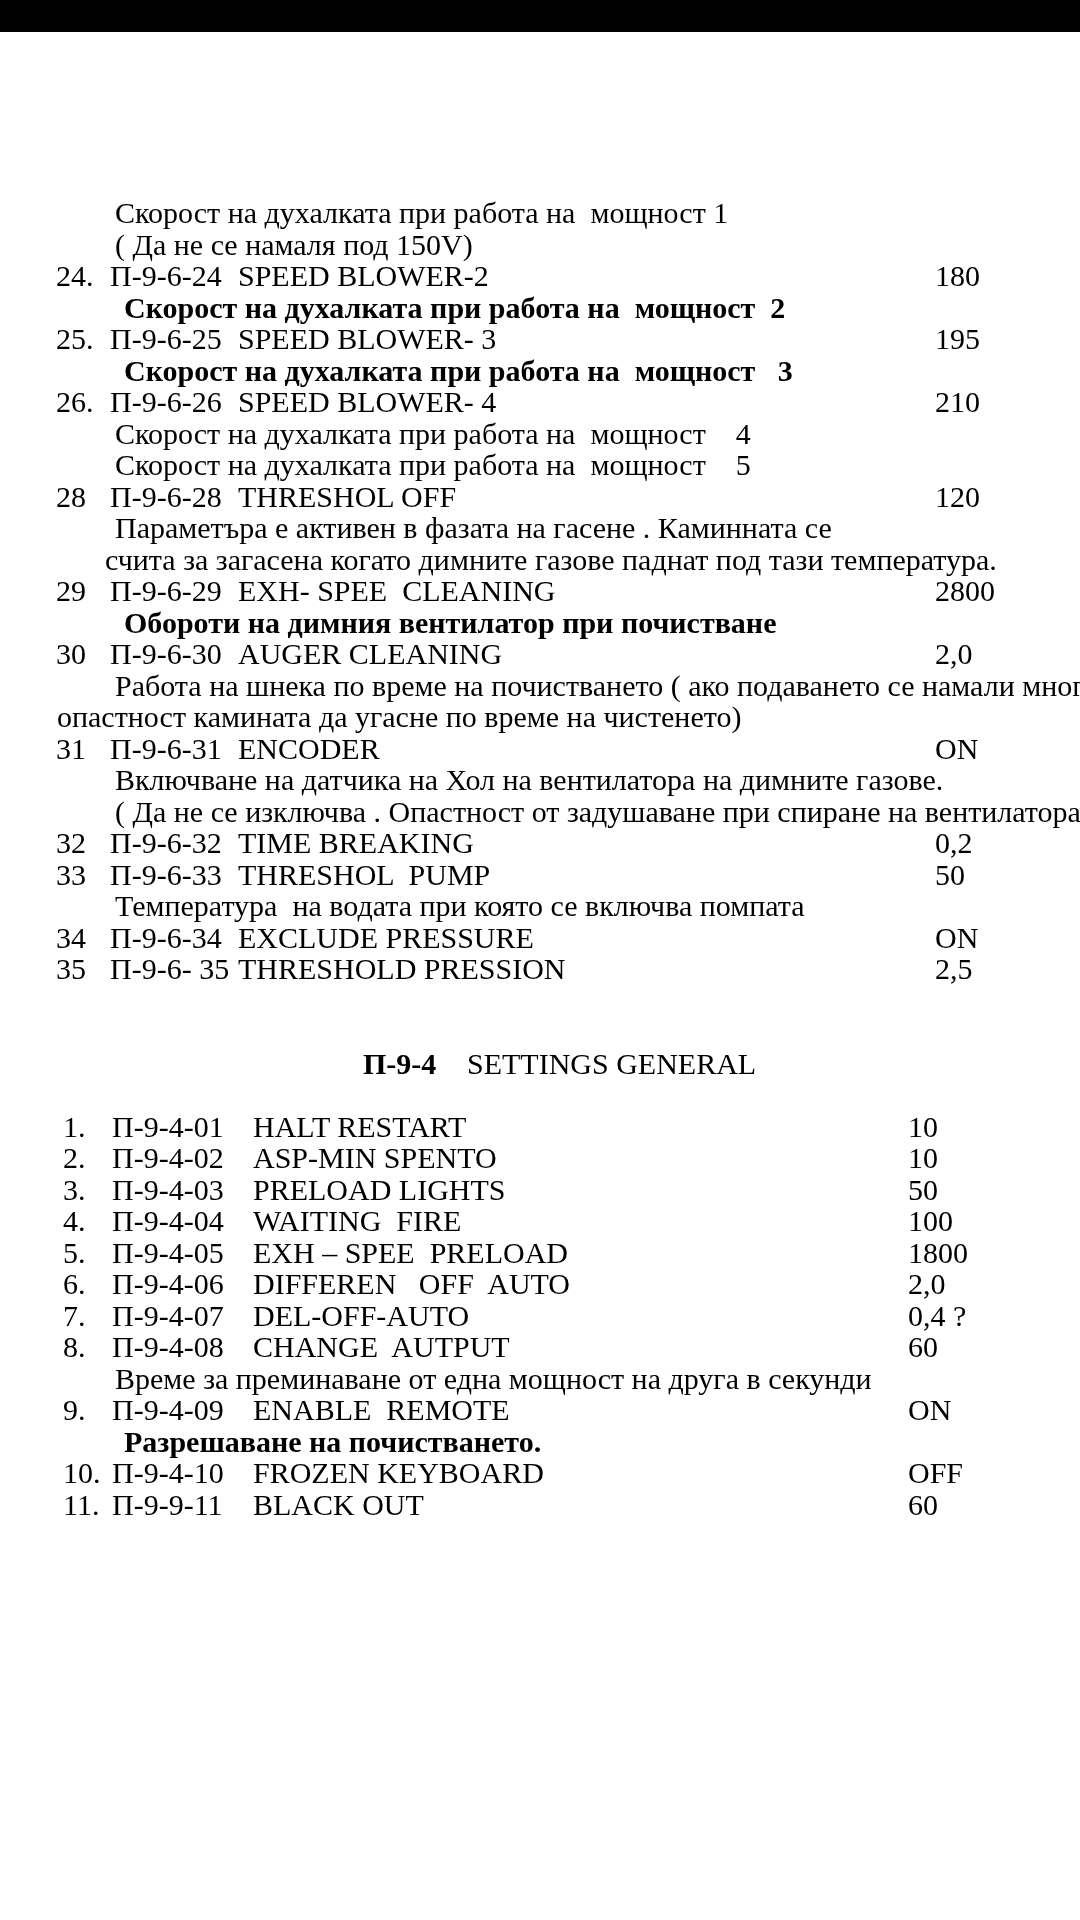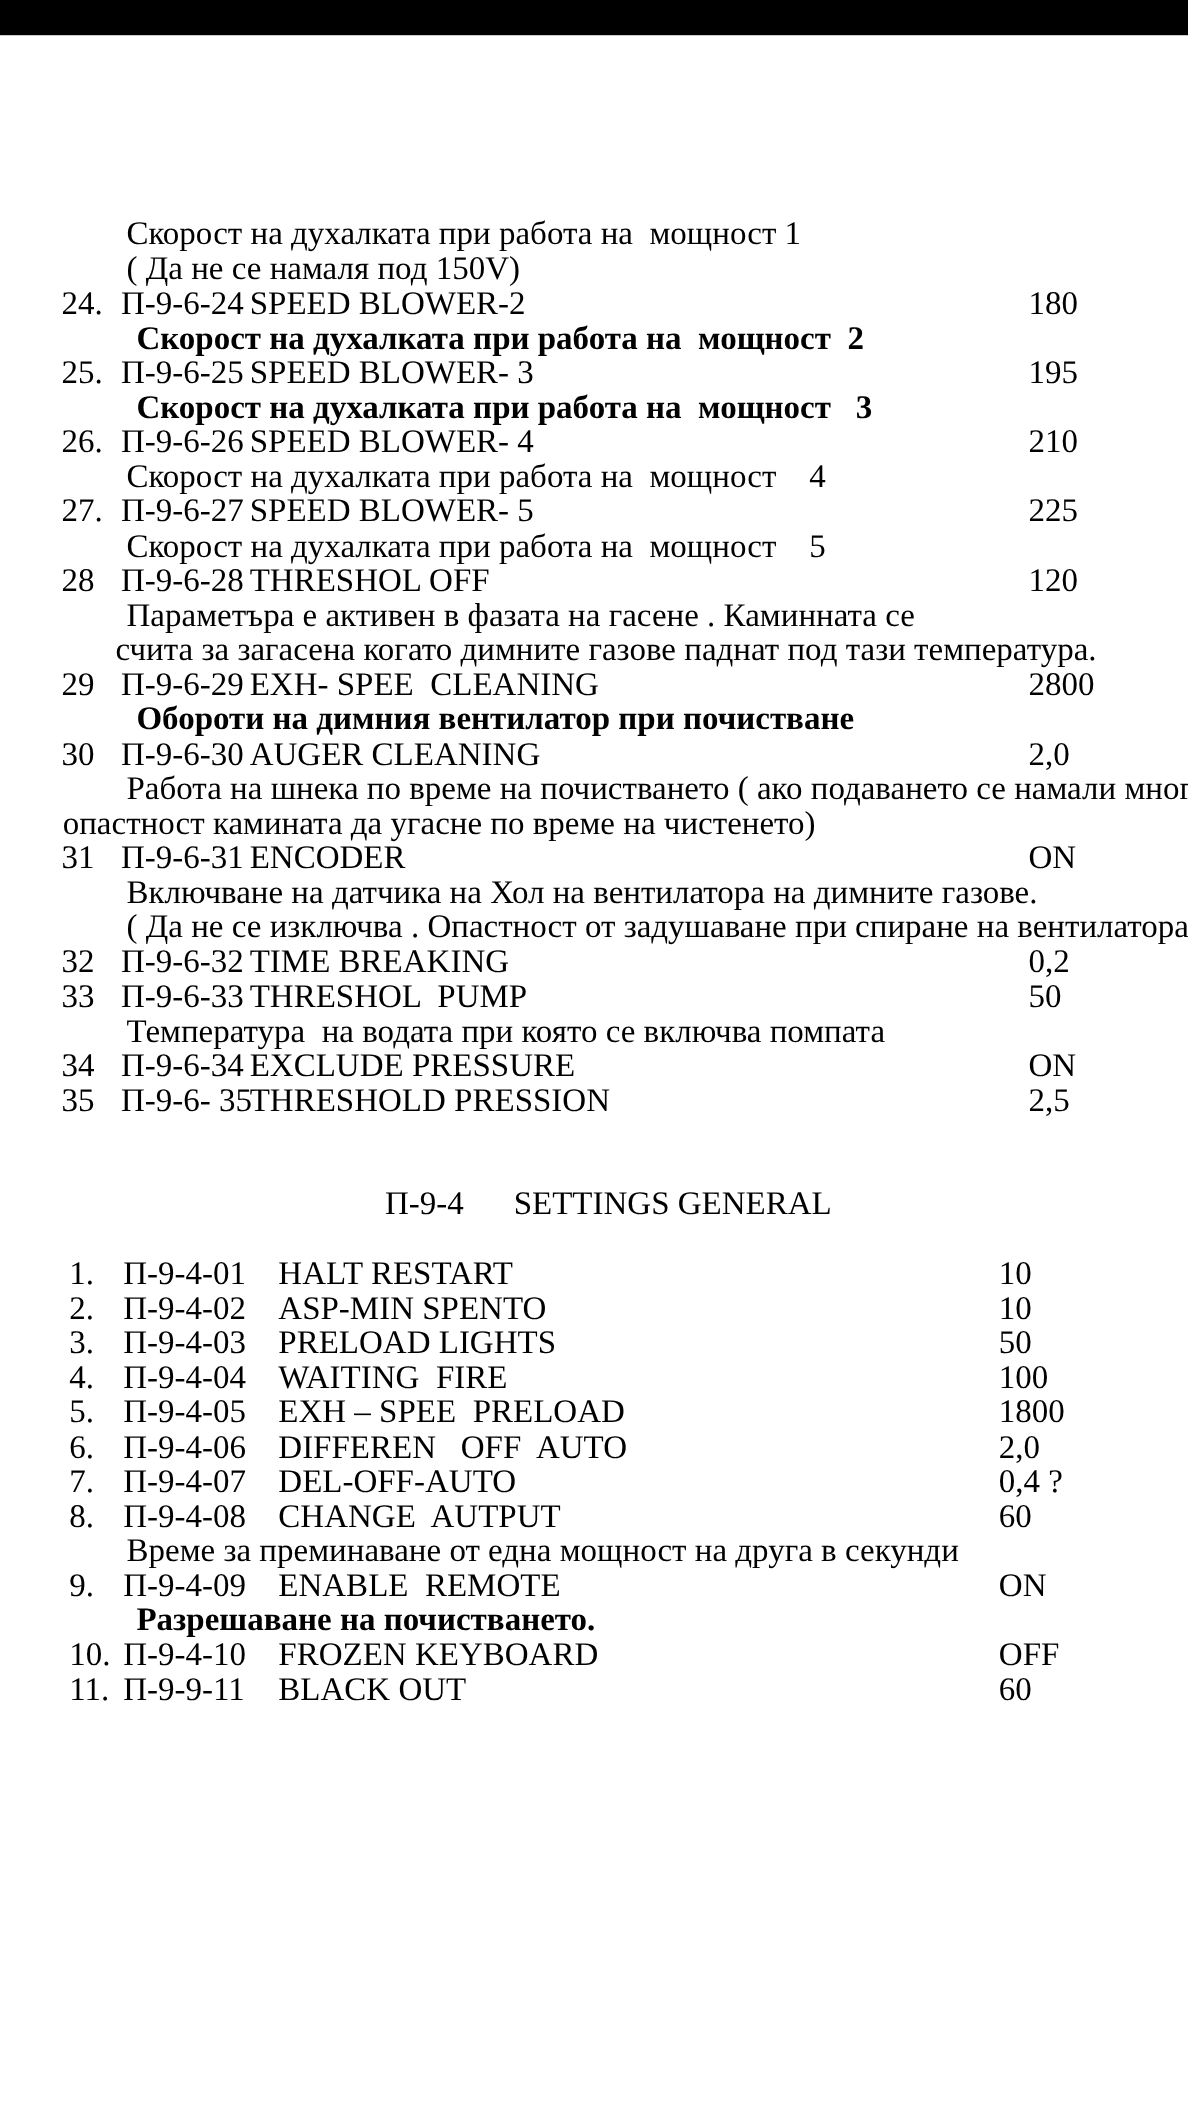--- a/index.html
+++ b/index.html
@@ -35,34 +35,34 @@
   }
   .line span {
     position: absolute;
     top: 0;
     white-space: pre;
     line-height: 31.5px;
   }
   
   .row.sec1 .col-num   { left: 56px; }
   .row.sec1 .col-code  { left: 110px; }
-  .row.sec1 .col-name  { left: 227px; }
+  .row.sec1 .col-name  { left: 238px; }
   .row.sec1 .col-value { left: 888px; margin-left: 47px; }
   
   .row.sec2 .col-num   { left: 63px; }
   .row.sec2 .col-code  { left: 112px; }
   .row.sec2 .col-name  { left: 253px; }
   .row.sec2 .col-value { left: 908px; }
   
   .desc.d0 span { left: 57px; }
   .desc.d1 span { left: 115px; }
   .desc.d2 span { left: 124px; font-weight: bold; }
   .desc.d3 span { left: 105px; }
   
-  .heading .heading-code  { left: 350px; }
+  .heading .heading-code  { left: 363px; font-weight: bold; }
   .heading .heading-title { left: 467px; }
 </style>
 </head>
 <body>
 
 <div class="top-bar"></div>
 <div class="content" id="content">
     <div class="line desc d1">
       <span>Скорост на духалката при работа на  мощност 1</span>
     </div>
@@ -89,26 +89,20 @@
     </div>
     <div class="line row sec1">
       <span class="col-num">26.</span>
       <span class="col-code">П-9-6-26</span>
       <span class="col-name">SPEED BLOWER- 4</span>
       <span class="col-value">210</span>
     </div>
     <div class="line desc d1">
       <span>Скорост на духалката при работа на  мощност    4</span>
     </div>
-    <div class="line row sec1">
-      <span class="col-num">27.</span>
-      <span class="col-code">П-9-6-27</span>
-      <span class="col-name">SPEED BLOWER- 5</span>
-      <span class="col-value">225</span>
-    </div>
     <div class="line desc d1">
       <span>Скорост на духалката при работа на  мощност    5</span>
     </div>
     <div class="line row sec1">
       <span class="col-num">28</span>
       <span class="col-code">П-9-6-28</span>
       <span class="col-name">THRESHOL OFF</span>
       <span class="col-value">120</span>
     </div>
     <div class="line desc d1">

